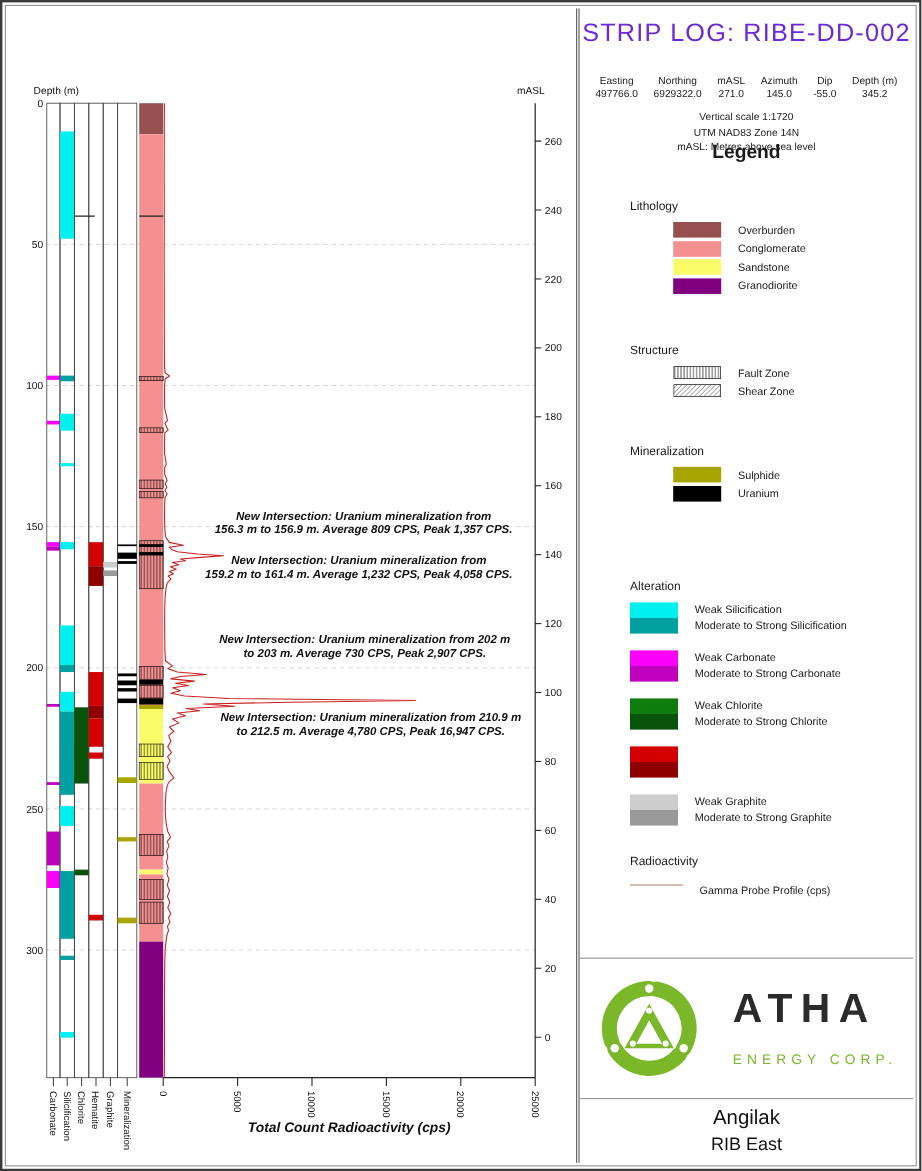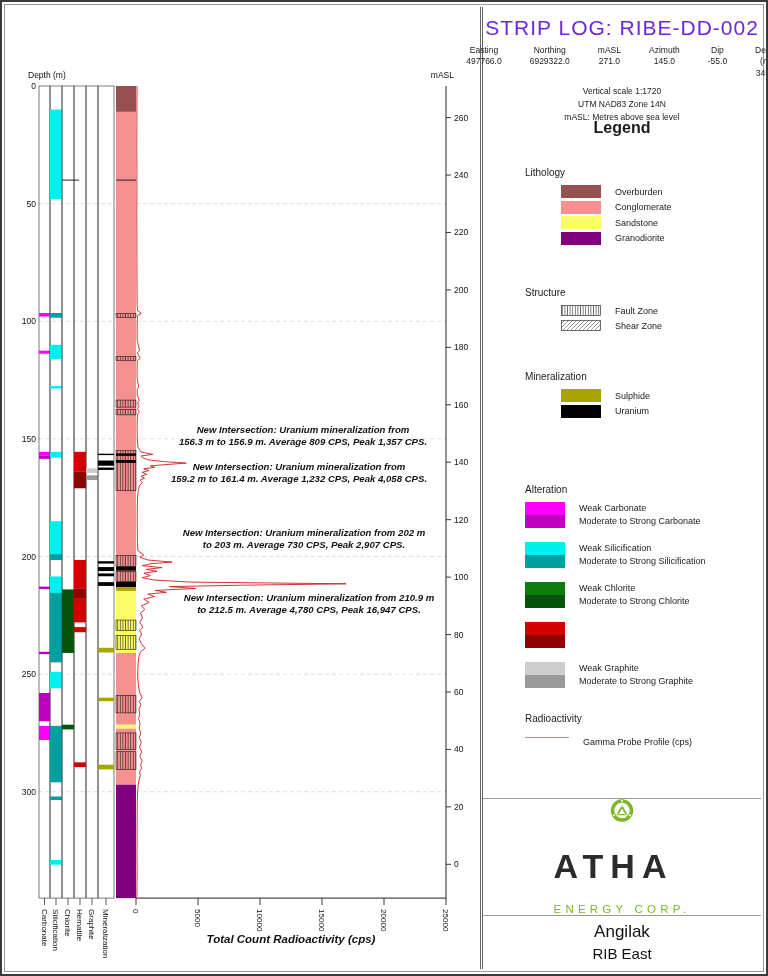--- a/index.html
+++ b/index.html
@@ -4,24 +4,24 @@
 <style>
   html,body{margin:0;padding:0;background:#e8e8e8;}
   .page{position:relative;width:768px;height:976px;background:#fff;border:2px solid #3a3a3a;box-sizing:border-box;overflow:hidden;
         font-family:"Liberation Sans", sans-serif;color:#1a1a1a;}
   .frame{position:absolute;inset:2px;border:1px solid #9a9a9a;pointer-events:none;}
   
   #logsvg{position:absolute;left:0;top:0;}
   
   .rp{position:absolute;left:478px;top:5px;bottom:5px;right:5px;background:#fff;border-left:3px double #666;box-sizing:border-box;}
   .rp-header{position:absolute;top:0;left:0;right:0;height:791px;border-bottom:1px solid #999;}
-  .rp-logo{position:absolute;top:791px;height:117px;left:0;right:0;border-bottom:1px solid #999;display:flex;align-items:center;justify-content:center;gap:26px;flex-direction:column;}
+  .rp-logo{position:absolute;top:791px;height:117px;left:0;right:0;border-bottom:1px solid #999;display:flex;align-items:center;justify-content:center;gap:26px;}
   .rp-project{position:absolute;top:908px;bottom:0;left:0;right:0;display:flex;flex-direction:column;align-items:center;justify-content:center;gap:3px;}
   .rp-title{margin-top:9px;text-align:center;font-size:21px;letter-spacing:1px;color:#6d28d9;}
-  .info-row{display:flex;justify-content:center;gap:28px;margin-top:5px;}
+  .info-row{display:flex;justify-content:center;gap:13px;margin-top:22px;align-items:flex-end;}
   .info-col{text-align:center;font-size:8.5px;line-height:1.35;color:#222;}
   .info-col .ih{display:block;}
   .info-col .iv{display:block;}
   .notes{margin-top:6px;text-align:center;font-size:8.5px;line-height:1.5;color:#222;}
   .legend-title{position:absolute;top:112px;left:0;right:0;text-align:center;font-size:16px;font-weight:bold;}
   .lsec{position:absolute;left:42px;right:10px;}
   .lsec-h{font-size:10px;font-weight:normal;margin-bottom:7px;}
   .lrow{display:flex;align-items:center;margin-bottom:2.5px;padding-left:36px;}
   .lrow .sw{width:40px;height:13px;flex:0 0 40px;}
   .lrow .psw{width:40px;height:11px;flex:0 0 40px;margin-bottom:1px;}
@@ -308,36 +308,36 @@
             </div>
             <div class="lrow">
               <div class="sw" style="background: rgb(0, 0, 0);"></div>
               <div class="lbl">Uranium</div>
             </div>
           </div>
           <div class="lsec" style="top: 452px; margin-top: 25px;">
             <div class="lsec-h">Alteration</div>
             <div class="drow">
               <div class="dsw">
+                <div style="background: rgb(0, 239, 239);"></div>
+                <div style="background: rgb(0, 160, 160);"></div>
+              </div>
+              <div class="dlbl">
+                <div>Weak Silicification</div>
+                <div>Moderate to Strong Silicification</div>
+              </div>
+            </div>
+            <div class="drow">
+              <div class="dsw">
                 <div style="background: rgb(251, 0, 251);"></div>
                 <div style="background: rgb(191, 0, 191);"></div>
               </div>
               <div class="dlbl">
                 <div>Weak Carbonate</div>
                 <div>Moderate to Strong Carbonate</div>
-              </div>
-            </div>
-            <div class="drow">
-              <div class="dsw">
-                <div style="background: rgb(0, 239, 239);"></div>
-                <div style="background: rgb(0, 160, 160);"></div>
-              </div>
-              <div class="dlbl">
-                <div>Weak Silicification</div>
-                <div>Moderate to Strong Silicification</div>
               </div>
             </div>
             <div class="drow">
               <div class="dsw">
                 <div style="background: rgb(14, 125, 14);"></div>
                 <div style="background: rgb(7, 83, 9);"></div>
               </div>
               <div class="dlbl">
                 <div>Weak Chlorite</div>
                 <div>Moderate to Strong Chlorite</div>

